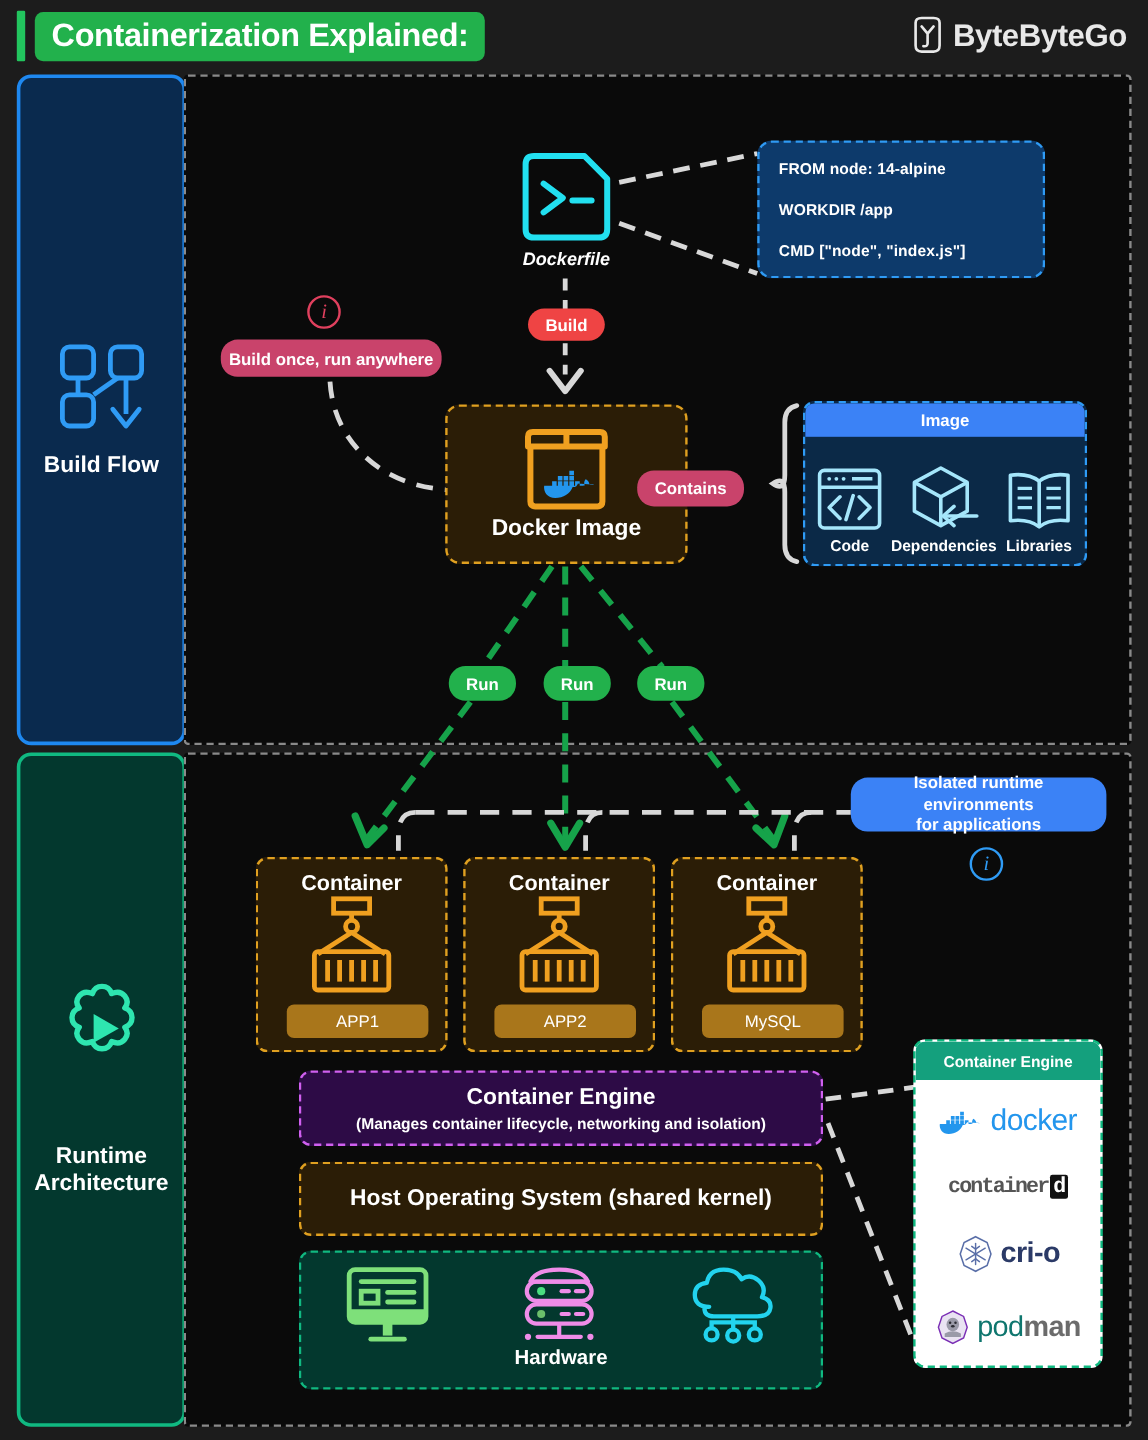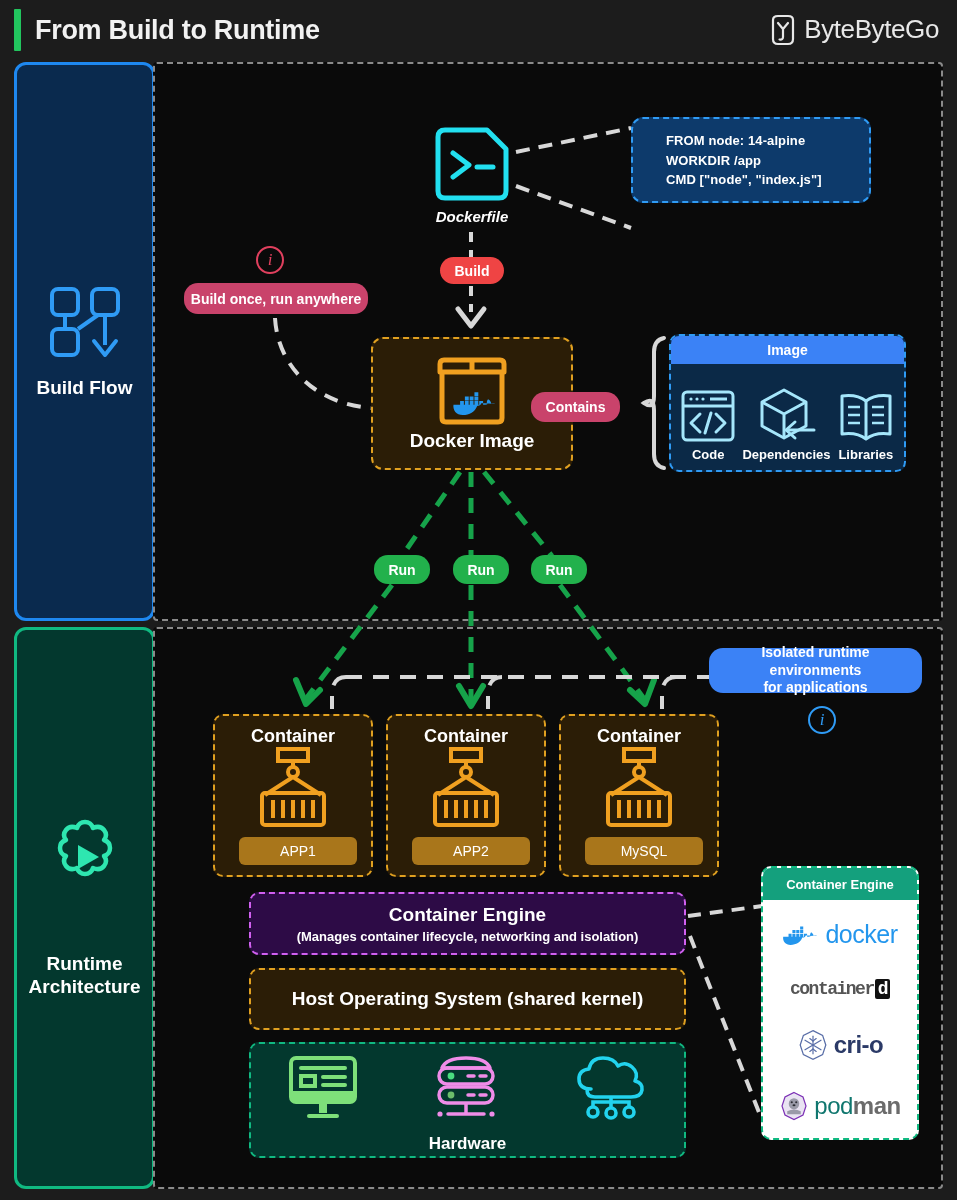--- a/index.html
+++ b/index.html
@@ -21,22 +21,22 @@
     background:#22b14c; color:#ffffff; font-size:27px; font-weight:bold;
     padding:4px 14px 6px 14px; border-radius:7px; margin-left:8px;
     letter-spacing:-0.3px; white-space:nowrap;
   }
   .hdr-sub {
     color:#f2f2f2; font-size:27px; font-weight:bold; margin-left:14px;
     letter-spacing:-0.3px; white-space:nowrap;
   }
   .hdr-logo {
     position:absolute; right:18px; top:14px;
-    display:flex; align-items:center; gap:8px;
-    color:#e8e8e8; font-size:26px; font-weight:normal; letter-spacing:-0.4px;
+    display:flex; align-items:flex-start; gap:8px;
+    color:#e8e8e8; font-size:26px; font-weight:bold; letter-spacing:-0.4px;
   }
 
   
   .sec-build {
     position:absolute; left:14px; top:62px; width:929px; height:559px;
   }
   .sec-runtime {
     position:absolute; left:14px; top:627px; width:929px; height:562px;
   }
   .sec-left {
@@ -56,23 +56,23 @@
     background:#0a0a0a;
   }
 
   
   .dockerfile-ico { position:absolute; left:433px; top:125px; }
   .dockerfile-lbl { position:absolute; left:400px; top:208px; width:144px; text-align:center;
      color:#fff; font-size:15px; font-weight:bold;font-style:italic; }
 
   
   .code-panel {
-    position:absolute; left:631px; top:117px; width:240px; height:86px;
+    position:absolute; left:631px; top:117px; width:240px; height:115px;
     background:#0d3a6b; border:2px dashed #2f9bf5; border-radius:12px;
-    padding:14px 33px; display:flex; flex-direction:column; justify-content:space-between;
+    padding:14px 16px; display:flex; flex-direction:column; justify-content:space-between;
   }
   .code-line { color:#ffffff; font-size:13px; font-weight:bold; letter-spacing:0.1px; }
 
   
   .pill {
     border-radius:14px; color:#fff; font-weight:bold;
     display:flex; align-items:center; justify-content:center; text-align:center;
   }
   .pill-build { position:absolute; left:440px; top:257px; width:64px; height:27px;
      background:#ef4444; font-size:14px; }
@@ -142,21 +142,21 @@
     background:#2b1d06; border:2px dashed #e0a020; border-radius:10px;
     display:flex; align-items:center; justify-content:center;
     color:#fff; font-size:19px; font-weight:bold;
   }
   .stack-hw {
     position:absolute; left:249px; top:1042px; width:437px; height:116px;
     background:#03382e; border:2px dashed #10b981; border-radius:10px;
   }
   .hw-icons { display:flex; justify-content:space-around; align-items:center;
       padding-top:10px; height:78px; }
-  .hw-lbl { text-align:center; color:#fff; font-size:17px; font-weight:bold;margin-top:12px; }
+  .hw-lbl { text-align:center; color:#fff; font-size:17px; font-weight:bold; }
 
   
   .engine-panel {
     position:absolute; left:761px; top:866px; width:158px; height:274px;
     border-radius:10px; overflow:hidden; background:#ffffff;
     border:2px dashed #10b981;
   }
   .engine-hdr { height:32px; background:#14a07d; color:#fff; font-size:13px;
      font-weight:bold; display:flex; align-items:center; justify-content:center; }
   .engine-list { height:240px; display:flex; flex-direction:column;
@@ -174,21 +174,21 @@
   .wm-podman-b { color:#6b6b6b; font-size:24px; font-weight:bold; letter-spacing:-0.5px; }
 
   svg { display:block; overflow:visible; }
   .ovl { position:absolute; left:0; top:0; width:957px; height:1200px; pointer-events:none; }
 </style>
 </head>
 <body>
 
 <div class="header">
   <div class="hdr-bar"></div>
-  <div class="hdr-sub">From Build to Runtime</div>
+  <div class="hdr-pill">Containerization Explained:</div>
   <div class="hdr-logo">
     <span>
       <svg width="26" height="30" viewBox="0 0 26 30">
         <path d="M3 5 Q3 1 8 1 L18 1 Q23 1 23 5 L23 24 Q23 29 18 29 L8 29 Q3 29 3 24 Z" fill="none" stroke="#e8e8e8" stroke-width="2.2"></path>
         <path d="M8 8 L13 14 L18 8 M13 14 L13 22 Q13 25 9.5 24.5" fill="none" stroke="#e8e8e8" stroke-width="2.2" stroke-linecap="round"></path>
       </svg>
     </span>
     <span>ByteByteGo</span>
   </div>
 </div>

